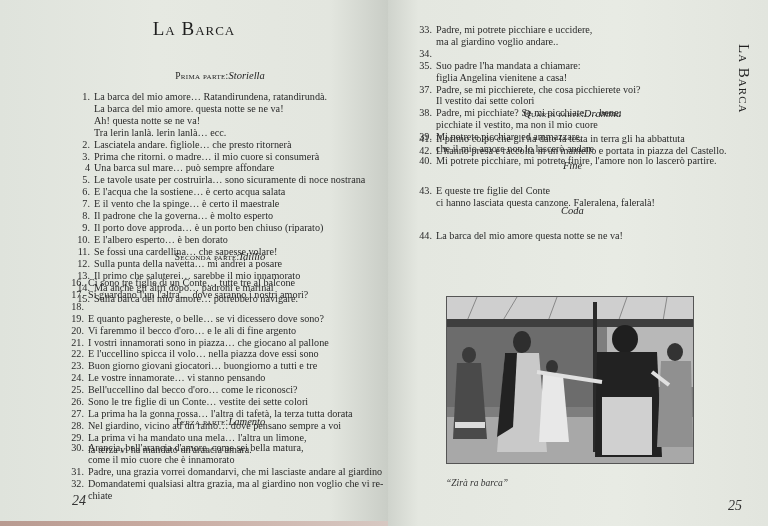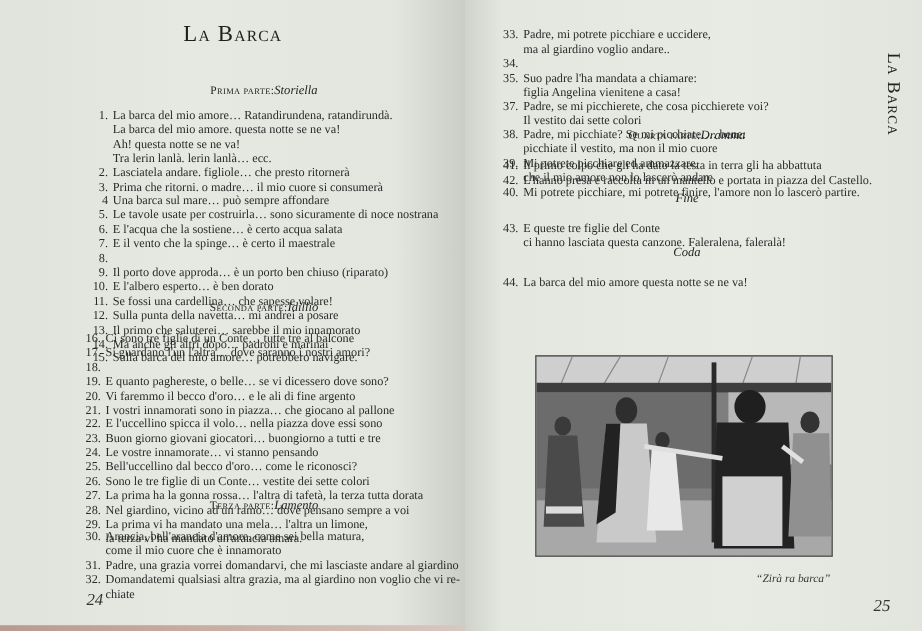--- a/index.html
+++ b/index.html
@@ -40,21 +40,21 @@
   }
   .running-head {
     position:absolute; left:735px; top:44px;
     writing-mode:vertical-rl; font-variant:small-caps; font-size:15px; letter-spacing:1px; color:#222;
   }
   .photo {
     position:absolute; left:446px; top:296px; width:246px; height:166px;
     background:#8d8d8d; overflow:hidden; border:1px solid #555;
   }
   .caption {
-    position:absolute; left:446px; width:246px; top:478px; text-align:right;
+    position:absolute; left:446px; width:246px; top:478px; text-align:left;
     font-style:italic; font-size:9.5px; color:#333;
   }
 </style>
 </head>
 <body>
 
 <div class="page page-left">
   <div class="title">La Barca</div>
 
   <div class="section-head" style="left:70px; width:300px; top:70px;">
@@ -87,20 +87,21 @@
       <div class="verse">
         <span class="num">6.</span>
         <span class="txt">E l'acqua che la sostiene… è certo acqua salata</span>
       </div>
       <div class="verse">
         <span class="num">7.</span>
         <span class="txt">E il vento che la spinge… è certo il maestrale</span>
       </div>
       <div class="verse">
         <span class="num">8.</span>
+        <span class="txt">Il padrone che la governa… è molto esperto</span>
       </div>
       <div class="verse">
         <span class="num">9.</span>
         <span class="txt">Il porto dove approda… è un porto ben chiuso (riparato)</span>
       </div>
       <div class="verse">
         <span class="num">10.</span>
         <span class="txt">E l'albero esperto… è ben dorato</span>
       </div>
       <div class="verse">

